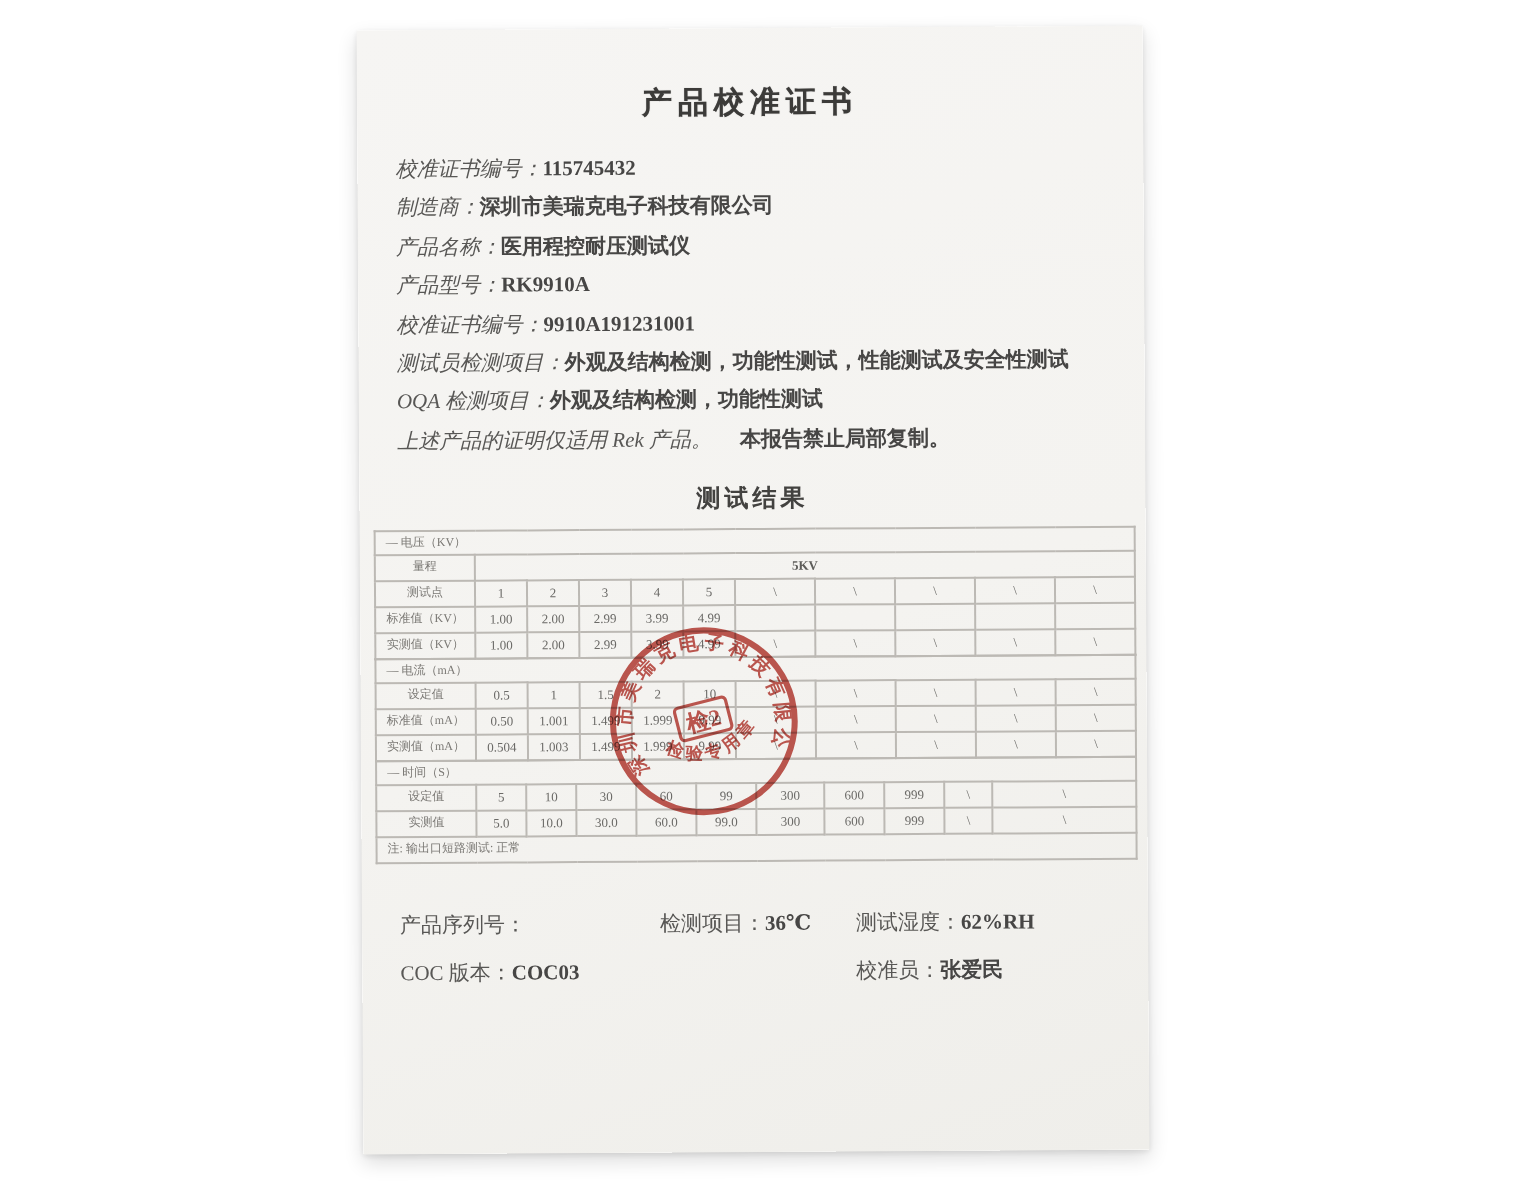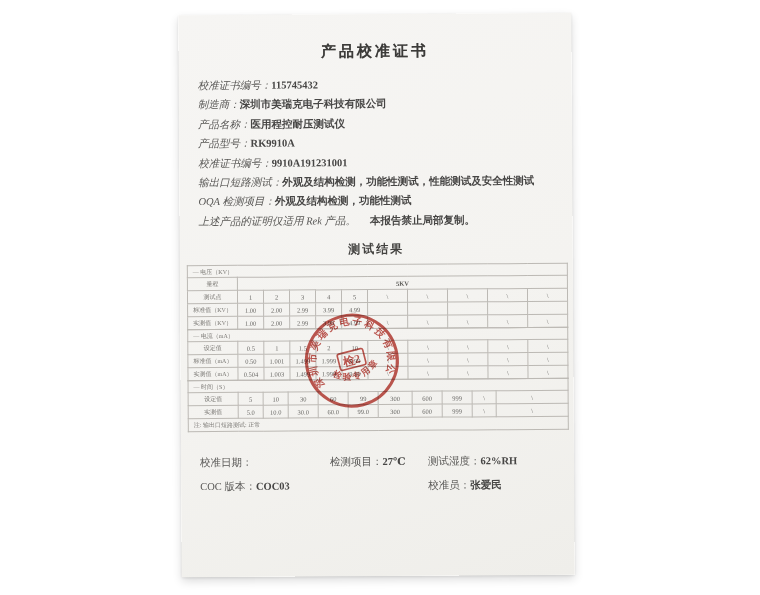--- a/index.html
+++ b/index.html
@@ -77,21 +77,21 @@
       <div class="field-row">
         <span class="field-label">产品名称：</span><span class="field-value">医用程控耐压测试仪</span>
       </div>
       <div class="field-row">
         <span class="field-label">产品型号：</span><span class="field-value">RK9910A</span>
       </div>
       <div class="field-row">
         <span class="field-label">校准证书编号：</span><span class="field-value">9910A191231001</span>
       </div>
       <div class="field-row">
-        <span class="field-label">输出口短路测试：</span><span class="field-value">外观及结构检测，功能性测试，性能测试及安全性测试</span>
+        <span class="field-label">测试员检测项目：</span><span class="field-value">外观及结构检测，功能性测试，性能测试及安全性测试</span>
       </div>
       <div class="field-row">
         <span class="field-label">OQA 检测项目：</span><span class="field-value">外观及结构检测，功能性测试</span>
       </div>
       <div class="field-row">
         <span class="field-label">上述产品的证明仅适用 Rek 产品。</span><span class="field-value gap">本报告禁止局部复制。</span>
       </div>
     </div>
 
     <div class="results-title">测试结果</div>
@@ -265,24 +265,24 @@
             <td>\</td>
           </tr>
           <tr class="note">
             <td colspan="11">注: 输出口短路测试: 正常</td>
           </tr>
         </tbody>
     </table>
 
     <div class="footer">
       <div class="item f-caldate">
-        <span class="lab">校准日期：</span><span class="val"></span>
+        <span class="lab">产品序列号：</span><span class="val"></span>
       </div>
       <div class="item f-temp">
-        <span class="lab">检测项目：</span><span class="val">27℃</span>
+        <span class="lab">检测项目：</span><span class="val">36℃</span>
       </div>
       <div class="item f-humid">
         <span class="lab">测试湿度：</span><span class="val">62%RH</span>
       </div>
       <div class="item f-coc">
         <span class="lab">COC 版本：</span><span class="val">COC03</span>
       </div>
       <div class="item f-operator">
         <span class="lab">校准员：</span><span class="val">张爱民</span>
       </div>

